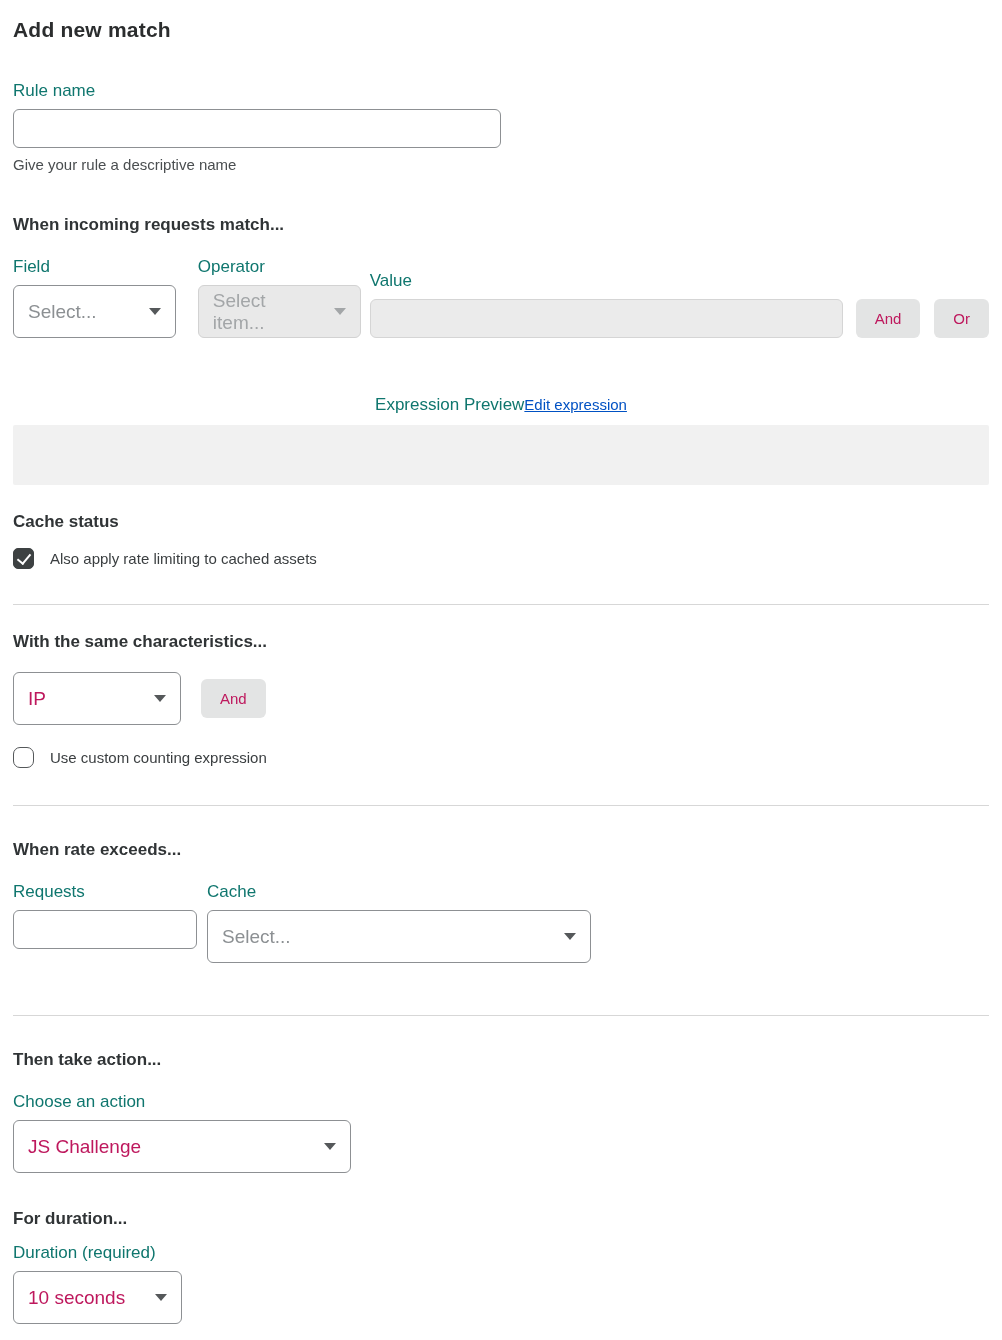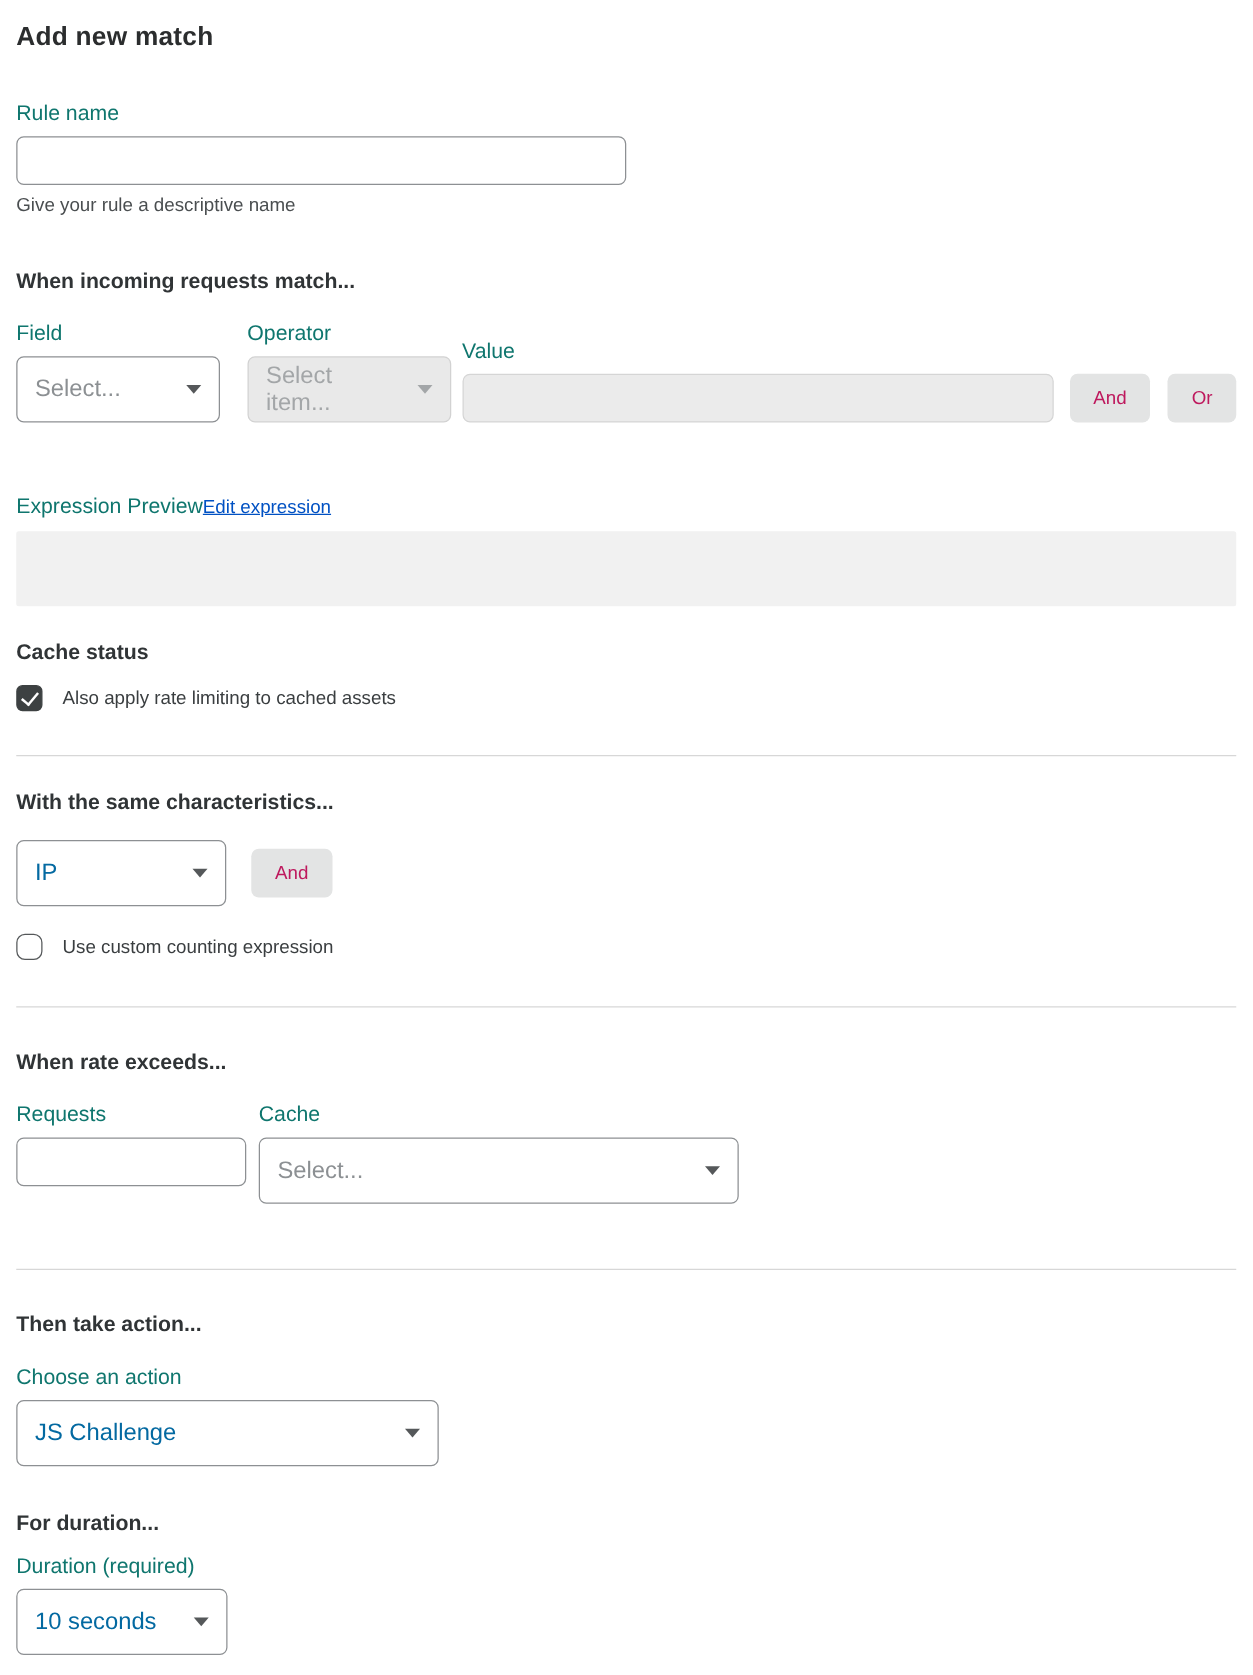--- a/index.html
+++ b/index.html
@@ -60,21 +60,21 @@
     border-radius: 6px;
     background: #ffffff;
     display: flex;
     align-items: center;
     justify-content: space-between;
     padding: 0 14px;
     font-size: 19px;
     cursor: pointer;
     user-select: none;
   }
-  .select-box .select-value { color: #0369a1; }
+  .select-box .select-value { color: #be185d; }
   .select-box.placeholder .select-value { color: #8c9093; }
   .select-box.disabled {
     background: #e9e9e9;
     border-color: #d2d2d2;
     cursor: default;
     gap: 16px;
   }
   .select-box.disabled .select-value { color: #a3a6a8; }
   .caret {
     width: 0; height: 0;
@@ -180,21 +180,21 @@
   .match-col-field { width: 168px; margin-right: 22px; }
   .match-col-operator { width: 168px; margin-right: 9px; }
   .match-col-value { width: 488px; margin-right: 13px; }
   .match-col-value .text-input { width: 100%; }
   .andor-group { display: flex; gap: 14px; padding-bottom: 0; }
 
   .preview-row {
     margin-top: 57px;
     display: flex;
     align-items: baseline;
-    justify-content: flex-start;
+    justify-content: center;
   }
   .cache-section { margin-top: 27px; }
   .cache-section .check-row { margin-top: 16px; }
 
   .divider-1 { margin-top: 35px; }
   .chars-section { margin-top: 27px; }
   .chars-row { display: flex; align-items: center; gap: 20px; margin-top: 20px; }
   .chars-row .select-box { width: 168px; }
   .chars-section .check-row { margin-top: 22px; }
 

